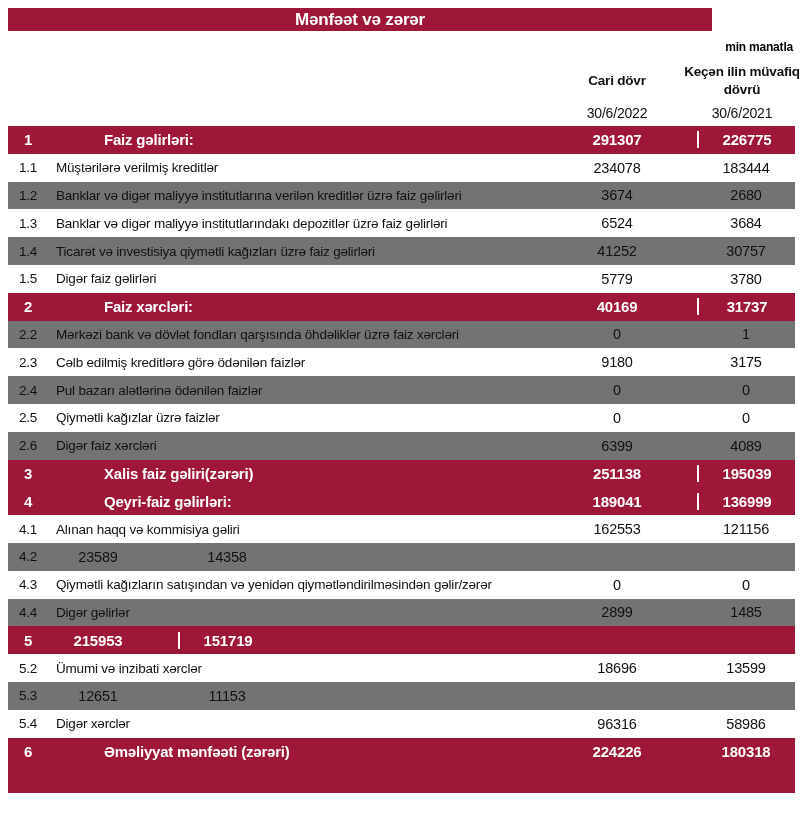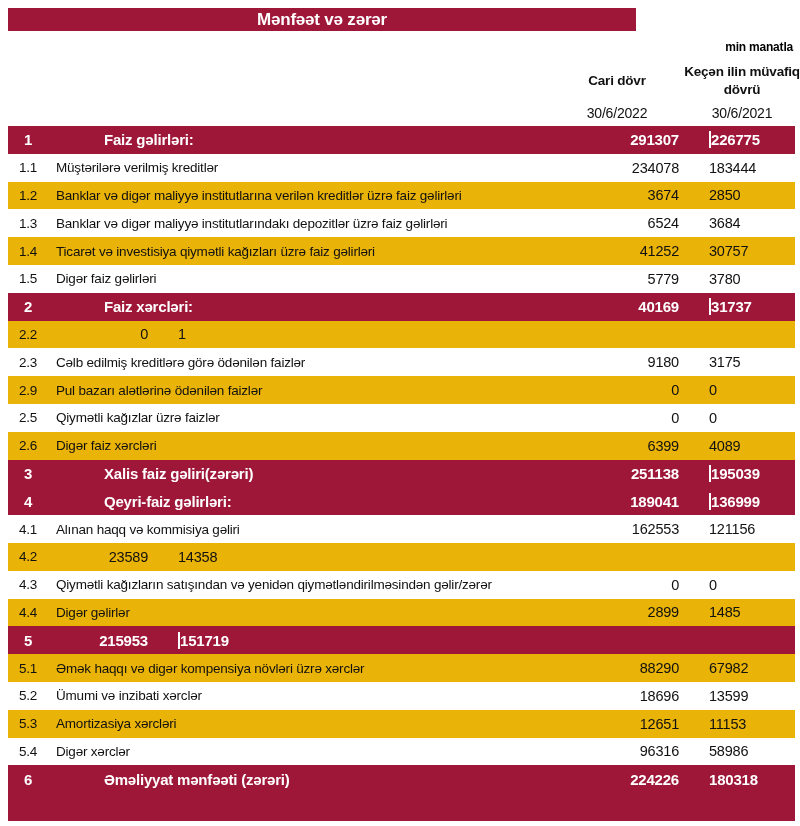--- a/index.html
+++ b/index.html
@@ -5,21 +5,21 @@
   html, body { margin:0; padding:0; }
   body {
     width:800px; height:826px;
     background:#ffffff;
     font-family:"Liberation Sans", sans-serif;
     position:relative;
     overflow:hidden;
     color:#111;
   }
   .title-bar {
-    position:absolute; left:8px; top:8px; width:628px; height:23px;
+    position:absolute; left:8px; top:8px; width:704px; height:23px;
     background:#9E1638; color:#fff;
     display:flex; align-items:center; justify-content:center;
     font-size:17px; font-weight:bold; letter-spacing:-0.2px;
   }
   .unit-note {
     position:absolute; top:40px; right:7px;
     font-size:12px; font-weight:bold; color:#000;
     letter-spacing:-0.2px;
   }
   .col-head {
@@ -40,27 +40,27 @@
 
   .pl-table { position:absolute; left:8px; top:126px; width:787px; }
   .row {
     display:flex; align-items:center; height:27.8px;
     font-size:13.5px; letter-spacing:-0.2px;
   }
   .row .no { width:40px; text-align:center; flex:none; }
   .row .label { flex:1; padding-left:8px; white-space:nowrap; overflow:hidden; }
   .row .v1 {
     flex:none; width:130px; box-sizing:border-box;
-    text-align:right; padding-right:30px; font-size:14.5px;
+    text-align:center; padding-right:30px; font-size:14.5px;
   }
   .row .v2 {
-    flex:none; width:86px; box-sizing:border-box;
-    text-align:left; padding-right:0; font-size:14.5px;
-  }
-  .row.shaded { background:#eab308; }
+    flex:none; width:98px; box-sizing:border-box;
+    text-align:center; padding-right:0; font-size:14.5px;
+  }
+  .row.shaded { background:#737373; }
   .row.section, .row.total {
     background:#9E1638; color:#fff; font-weight:bold;
   }
   .row.section .label, .row.total .label { font-size:15px;margin-left:48px; }
   .row.section .no, .row.total .no { font-size:15px; }
   .row.section .v1, .row.section .v2,
   .row.total .v1, .row.total .v2 { font-size:15px; }
   .row.section .v2 { border-left:2px solid #fff; }
   .row .v2.pbold { font-weight:normal; }
 </style>
@@ -88,21 +88,21 @@
     <div class="row item">
       <span class="no">1.1</span>
       <span class="label">Müştərilərə verilmiş kreditlər</span>
       <span class="v1">234078</span>
       <span class="v2">183444</span>
     </div>
     <div class="row item shaded">
       <span class="no">1.2</span>
       <span class="label">Banklar və digər maliyyə institutlarına verilən kreditlər üzrə faiz gəlirləri</span>
       <span class="v1">3674</span>
-      <span class="v2">2850</span>
+      <span class="v2">2680</span>
     </div>
     <div class="row item">
       <span class="no">1.3</span>
       <span class="label">Banklar və digər maliyyə institutlarındakı depozitlər üzrə faiz gəlirləri</span>
       <span class="v1">6524</span>
       <span class="v2">3684</span>
     </div>
     <div class="row item shaded">
       <span class="no">1.4</span>
       <span class="label">Ticarət və investisiya qiymətli kağızları üzrə faiz gəlirləri</span>
@@ -116,31 +116,32 @@
       <span class="v2">3780</span>
     </div>
     <div class="row section">
       <span class="no">2</span>
       <span class="label">Faiz xərcləri:</span>
       <span class="v1">40169</span>
       <span class="v2">31737</span>
     </div>
     <div class="row item shaded">
       <span class="no">2.2</span>
+      <span class="label">Mərkəzi bank və dövlət fondları qarşısında öhdəliklər üzrə faiz xərcləri</span>
       <span class="v1">0</span>
       <span class="v2">1</span>
     </div>
     <div class="row item">
       <span class="no">2.3</span>
       <span class="label">Cəlb edilmiş kreditlərə görə ödənilən faizlər</span>
       <span class="v1">9180</span>
       <span class="v2 pbold">3175</span>
     </div>
     <div class="row item shaded">
-      <span class="no">2.9</span>
+      <span class="no">2.4</span>
       <span class="label">Pul bazarı alətlərinə ödənilən faizlər</span>
       <span class="v1">0</span>
       <span class="v2">0</span>
     </div>
     <div class="row item">
       <span class="no">2.5</span>
       <span class="label">Qiymətli kağızlar üzrə faizlər</span>
       <span class="v1">0</span>
       <span class="v2 pbold">0</span>
     </div>
@@ -183,35 +184,28 @@
       <span class="no">4.4</span>
       <span class="label">Digər gəlirlər</span>
       <span class="v1">2899</span>
       <span class="v2">1485</span>
     </div>
     <div class="row section">
       <span class="no">5</span>
       <span class="v1">215953</span>
       <span class="v2">151719</span>
     </div>
-    <div class="row item shaded">
-      <span class="no">5.1</span>
-      <span class="label">Əmək haqqı və digər kompensiya növləri üzrə xərclər</span>
-      <span class="v1">88290</span>
-      <span class="v2">67982</span>
-    </div>
     <div class="row item">
       <span class="no">5.2</span>
       <span class="label">Ümumi və inzibati xərclər</span>
       <span class="v1">18696</span>
       <span class="v2 pbold">13599</span>
     </div>
     <div class="row item shaded">
       <span class="no">5.3</span>
-      <span class="label">Amortizasiya xərcləri</span>
       <span class="v1">12651</span>
       <span class="v2">11153</span>
     </div>
     <div class="row item">
       <span class="no">5.4</span>
       <span class="label">Digər xərclər</span>
       <span class="v1">96316</span>
       <span class="v2 pbold">58986</span>
     </div>
     <div class="row total">

